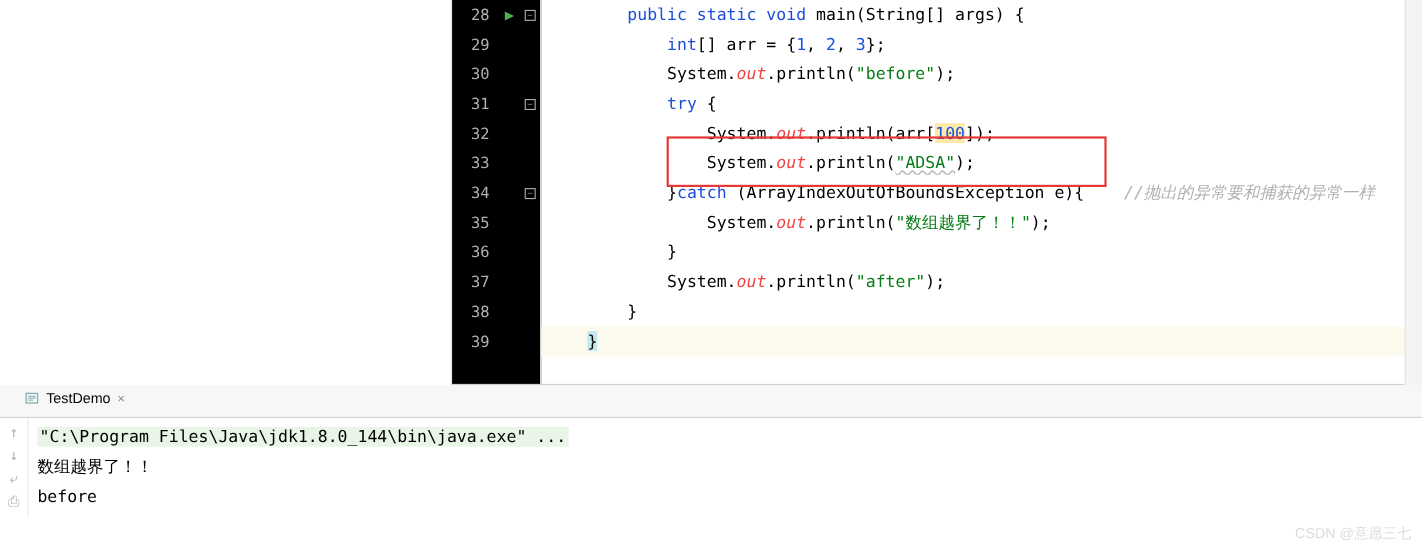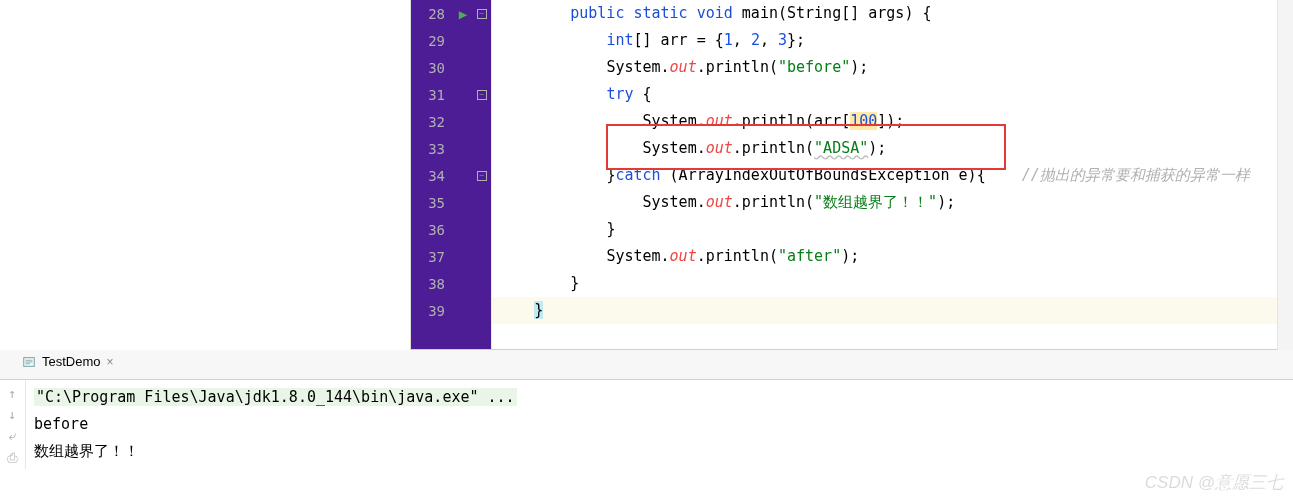--- a/index.html
+++ b/index.html
@@ -1,19 +1,19 @@
 <!DOCTYPE html>
 <html><head>
   <meta charset="utf-8">
   <style>
     * { margin: 0; padding: 0; box-sizing: border-box; }
     body { font-family: "Consolas", "Monaco", monospace; font-size: 15px; background: #fff; color: #000; overflow: hidden; width: 1293px; height: 500px; position: relative; }
     
     .editor-area { display: flex; height: 350px; border-left: 1px solid #ddd; margin-left: 410px; border-bottom: 1px solid #d0d0d0; }
-    .gutter { display: flex; flex-direction: column; background: #4c1d95; border-right: 1px solid #e8e8e8; }
+    .gutter { display: flex; flex-direction: column; background: #000000; border-right: 1px solid #e8e8e8; }
     .gutter-row { display: flex; align-items: center; height: 27px; }
     .line-num { width: 42px; text-align: right; padding-right: 8px; color: #b0b0b0; font-size: 14px; }
     .run-icon { width: 20px; text-align: center; color: #4caf50; font-size: 14px; }
     .fold-col { width: 18px; display: flex; align-items: center; justify-content: center; }
     .fold-mark { width: 10px; height: 10px; border: 1px solid #b0b0b0; display: flex; align-items: center; justify-content: center; font-size: 8px; color: #888; cursor: pointer; }
     .code-area { flex: 1; position: relative; }
     .code-line { height: 27px; line-height: 27px; white-space: pre; padding-left: 6px; font-family: "Consolas", monospace; font-size: 15px; }
     .code-line.caret { background: #fcfaed; }
     
     .kw { color: #1d4ed8; font-weight: normal; }
@@ -32,21 +32,21 @@
     .tab { display: flex; align-items: center; gap: 6px; padding: 4px 8px; font-family: "Segoe UI", sans-serif; font-size: 13px; }
     .tab-icon { width: 14px; height: 14px; }
     .close-x { color: #888; font-size: 12px; cursor: pointer; }
     
     .console { display: flex; }
     .console-gutter { width: 26px; display: flex; flex-direction: column; align-items: center; gap: 6px; padding-top: 6px; border-right: 1px solid #e8e8e8; }
     .cg-icon { color: #b0b0b0; font-size: 13px; cursor: pointer; }
     .console-out { padding: 4px 8px; font-family: "Consolas", monospace; font-size: 15px; line-height: 27px; }
     .cmd-line { background: #e9f5e6; padding: 0 2px; }
     
-    .watermark { position: absolute; right: 10px; bottom: 6px; color: rgba(0,0,0,0.15); font-size: 17px; font-family: sans-serif; font-style: italic; }
+    .watermark { position: absolute; right: 10px; bottom: 6px; color: rgba(0,0,0,0.15); font-size: 13px; font-family: sans-serif; }
     .right-scroll { position: absolute; right: 0; top: 0; width: 16px; height: 350px; background: #f4f4f4; border-left: 1px solid #e4e4e4; }
   </style>
 </head>
 <body>
 
 <div class="editor-area">
   <div class="gutter">
     <div class="gutter-row">
         <span class="line-num">28</span>
         <span class="run-icon">▶</span>
@@ -145,18 +145,18 @@
 
 <div class="console">
   <div class="console-gutter">
     <span class="cg-icon">↑</span>
     <span class="cg-icon">↓</span>
     <span class="cg-icon">⤶</span>
     <span class="cg-icon">⎙</span>
   </div>
   <div class="console-out">
     <div><span class="cmd-line">"C:\Program Files\Java\jdk1.8.0_144\bin\java.exe" ...</span></div>
+    <div>数组越界了！！</div>
     <div>before</div>
-    <div>数组越界了！！</div>
   </div>
 </div>
 
 <div class="watermark">CSDN @意愿三七</div>
 
 </body></html>

